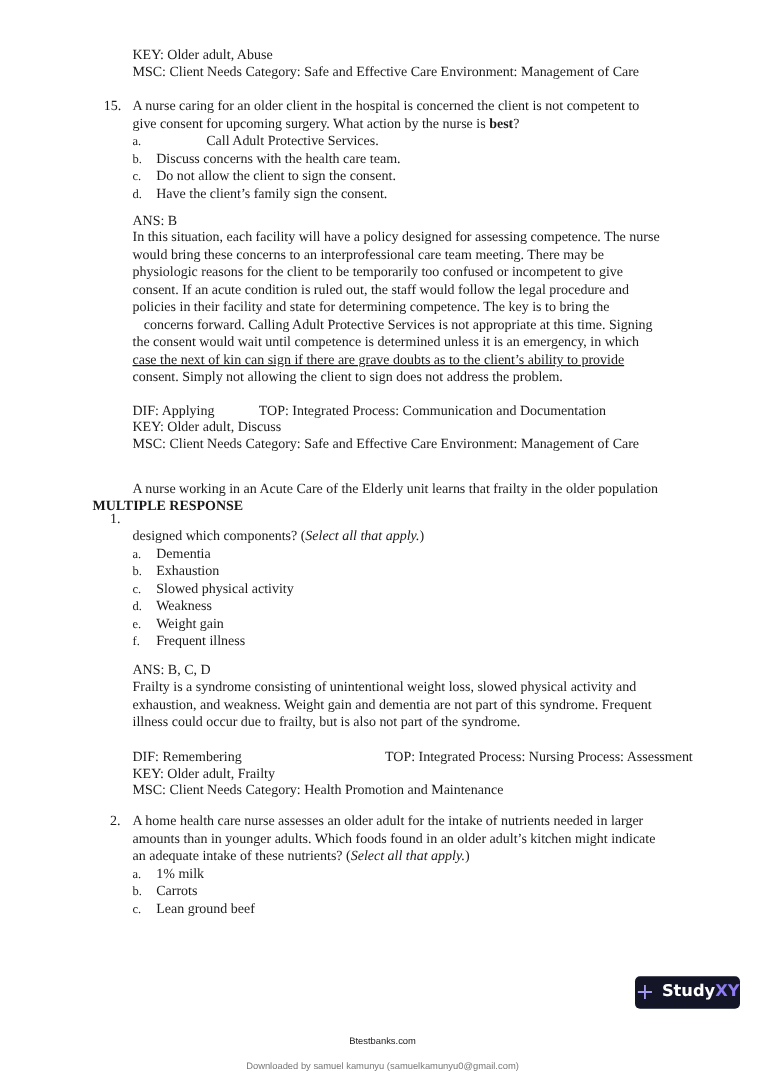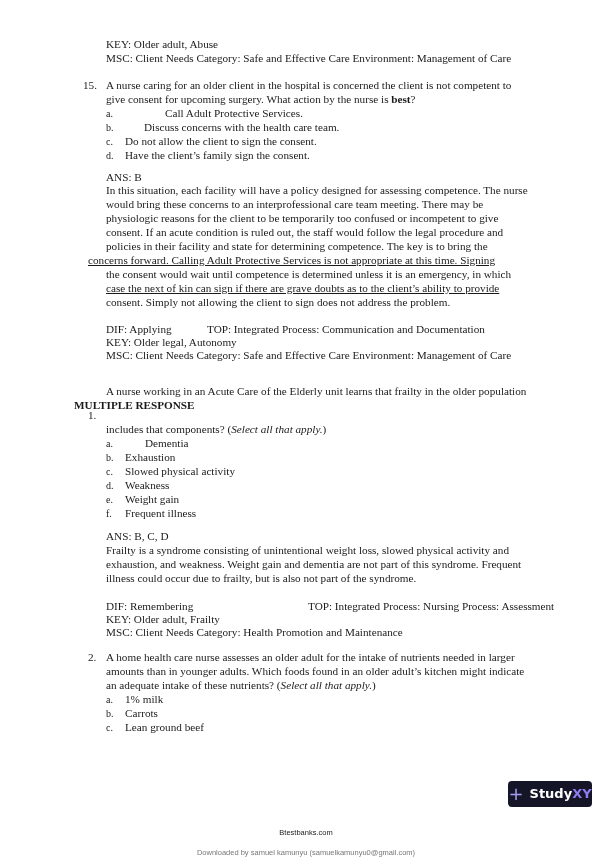--- a/index.html
+++ b/index.html
@@ -43,60 +43,60 @@
   <div class="qnum" style="left:83px; top:78px;">15.</div>
   <div class="line" style="left:106px; top:78px;text-align:center;">A nurse caring for an older client in the hospital is concerned the client is not competent to</div>
   <div class="line" style="left:106px; top:92px;"><span>give consent for upcoming surgery. What action by the nurse is </span><b>best</b><span>?</span></div>
 
   <div>
     <span class="opt-letter" style="left:106px; top:107px;">a.</span>
     <span class="line" style="left:125px; top:106px;margin-left:40px;">Call Adult Protective Services.</span>
   </div>
   <div>
     <span class="opt-letter" style="left:106px; top:121px;">b.</span>
-    <span class="line" style="left:125px; top:120px;margin-left:19px;">Discuss concerns with the health care team.</span>
+    <span class="line" style="left:125px; top:120px;">Discuss concerns with the health care team.</span>
   </div>
   <div>
     <span class="opt-letter" style="left:106px; top:135px;">c.</span>
     <span class="line" style="left:125px; top:134px;text-align:right;">Do not allow the client to sign the consent.</span>
   </div>
   <div>
     <span class="opt-letter" style="left:106px; top:149px;">d.</span>
     <span class="line" style="left:125px; top:148px;">Have the client’s family sign the consent.</span>
   </div>
 
   <div class="line" style="left:106px; top:170px;">ANS: B</div>
   <div>
     <div class="line" style="left:106px; top:183px;">In this situation, each facility will have a policy designed for assessing competence. The nurse</div>
     <div class="line" style="left:106px; top:197px;">would bring these concerns to an interprofessional care team meeting. There may be</div>
     <div class="line" style="left:106px; top:211px;">physiologic reasons for the client to be temporarily too confused or incompetent to give</div>
     <div class="line" style="left:106px; top:225px;">consent. If an acute condition is ruled out, the staff would follow the legal procedure and</div>
     <div class="line" style="left:106px; top:239px;">policies in their facility and state for determining competence. The key is to bring the</div>
-    <div class="line" style="left:88px; top:253px;text-decoration:underline;">concerns forward. Calling Adult Protective Services is not appropriate at this time. Signing</div>
+    <div class="line" style="left:115px; top:253px;">concerns forward. Calling Adult Protective Services is not appropriate at this time. Signing</div>
     <div class="line" style="left:106px; top:267px;">the consent would wait until competence is determined unless it is an emergency, in which</div>
     <div class="line" style="left:106px; top:281px;text-decoration:underline;">case the next of kin can sign if there are grave doubts as to the client’s ability to provide</div>
     <div class="line" style="left:106px; top:295px;">consent. Simply not allowing the client to sign does not address the problem.</div>
   </div>
 
   <div class="line" style="left:106px; top:322px;">DIF:    Applying</div>
   <div class="line" style="left:207px; top:322px;">TOP:  Integrated Process: Communication and Documentation</div>
-  <div class="line" style="left:106px; top:335px;">KEY: Older legal, Autonomy</div>
+  <div class="line" style="left:106px; top:335px;">KEY: Older adult, Discuss</div>
   <div class="line" style="left:106px; top:348px;">MSC:  Client Needs Category: Safe and Effective Care Environment: Management of Care</div>
 </div>
 
 <div class="line section-title" style="left:74px; top:383px;">MULTIPLE RESPONSE</div>
 
 <div>
   <div class="qnum" style="left:88px; top:408px;">1.</div>
   <div class="line" style="left:106px; top:384px;">A nurse working in an Acute Care of the Elderly unit learns that frailty in the older population</div>
-  <div class="line" style="left:106px; top:422px;"><span>includes that components? (</span><i>Select all that apply.</i><span>)</span></div>
+  <div class="line" style="left:106px; top:422px;"><span>designed which components? (</span><i>Select all that apply.</i><span>)</span></div>
 
   <div>
     <span class="opt-letter" style="left:106px; top:437px;">a.</span>
-    <span class="line" style="left:125px; top:436px;margin-left:20px;">Dementia</span>
+    <span class="line" style="left:125px; top:436px;">Dementia</span>
   </div>
   <div>
     <span class="opt-letter" style="left:106px; top:451px;">b.</span>
     <span class="line" style="left:125px; top:450px;">Exhaustion</span>
   </div>
   <div>
     <span class="opt-letter" style="left:106px; top:465px;">c.</span>
     <span class="line" style="left:125px; top:464px;">Slowed physical activity</span>
   </div>
   <div>

